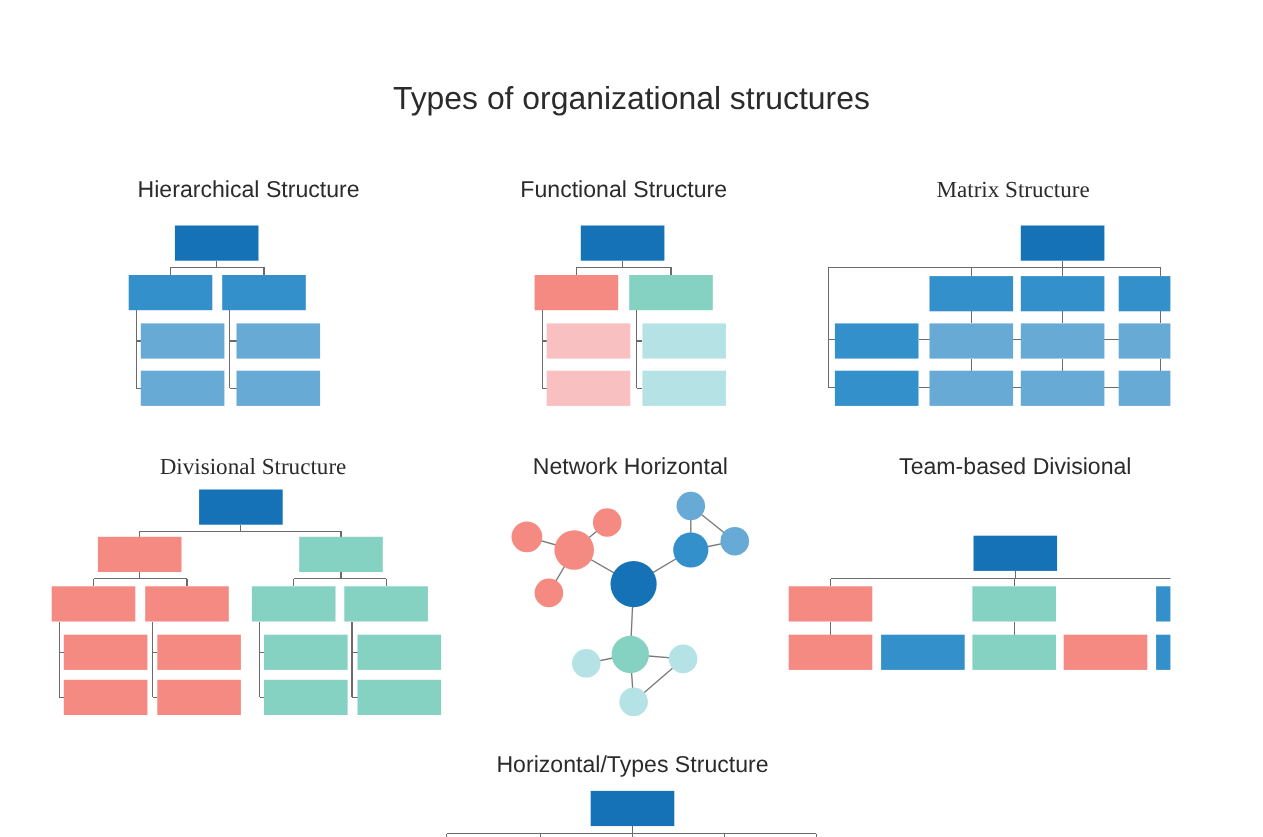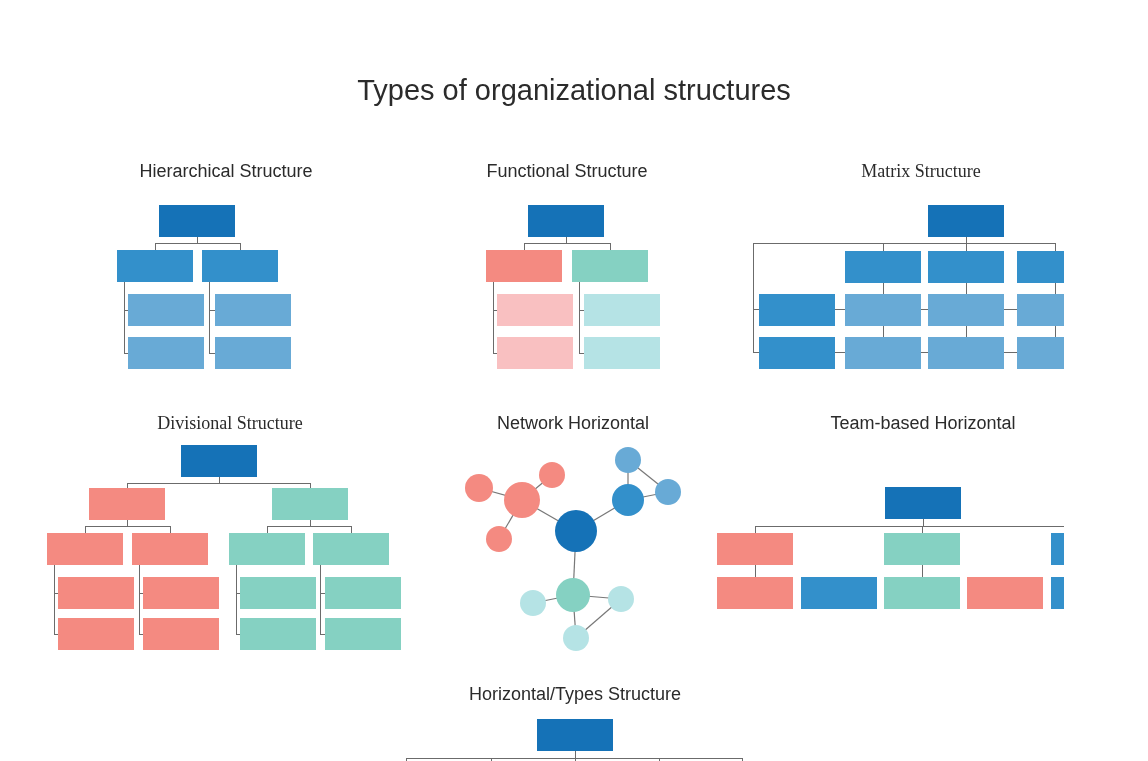--- a/index.html
+++ b/index.html
@@ -12,21 +12,21 @@
     margin-top:45px;
   }
   .title {
     position:absolute; top:31px; left:0; width:1148px;
     margin:0; text-align:center;
     font-size:29px; font-weight:400; line-height:1;
     color:#2b2b2b; letter-spacing:0px;
   }
   .sec-label {
     position:absolute; transform:translateX(-50%);
-    font-size:18px; line-height:1; color:#2b2b2b;
+    font-size:21px; line-height:1; color:#2b2b2b;
     white-space:nowrap;
   }
   #diagram { position:absolute; left:0; top:0; }
   .connector { stroke:#6b6b6b; stroke-width:1; fill:none; }
   .edge { stroke:#787878; stroke-width:1.2; fill:none; }
 </style>
 </head>
 <body>
 
 <div class="canvas">
@@ -207,15 +207,15 @@
         <rect x="621" y="719" width="76" height="32" fill="#3390cb"></rect>
         <rect x="704" y="719" width="76" height="32" fill="#3390cb"></rect>
       </g>
     </svg>
 
   <div class="sec-label" style="left:226px; top:117px;">Hierarchical Structure</div>
   <div class="sec-label" style="left:567px; top:117px;text-align:right;">Functional Structure</div>
   <div class="sec-label" style="left:921px; top:117px;font-family:Liberation Serif, serif;">Matrix Structure</div>
   <div class="sec-label" style="left:230px; top:369px;font-family:Liberation Serif, serif;">Divisional Structure</div>
   <div class="sec-label" style="left:573px; top:369px;">Network Horizontal</div>
-  <div class="sec-label" style="left:923px; top:369px;">Team-based Horizontal</div>
+  <div class="sec-label" style="left:923px; top:369px;">Team-based Divisional</div>
   <div class="sec-label" style="left:575px; top:640px;">Horizontal/Types Structure</div>
 </div>
 
 </body></html>

